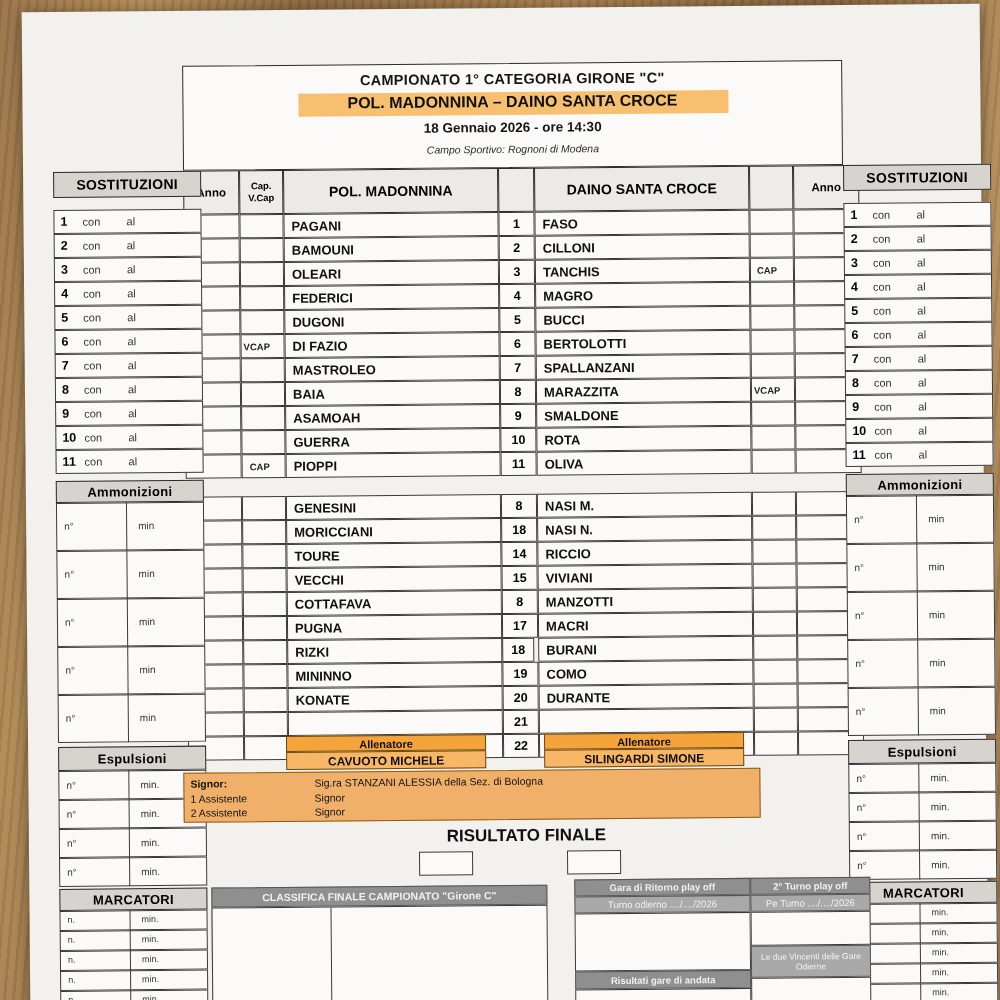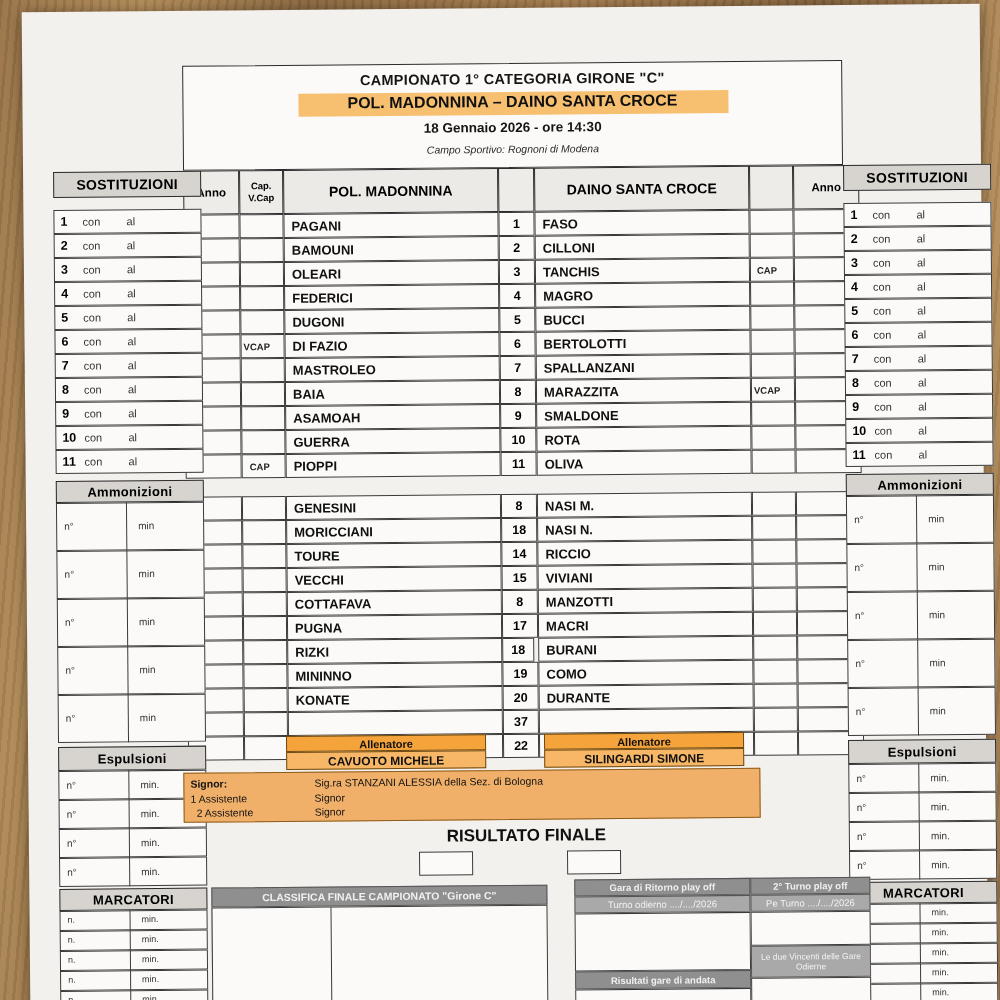--- a/index.html
+++ b/index.html
@@ -266,21 +266,21 @@
         <div class="emptyCell" style="left: 160px; top: 678px; width: 56px; height: 24px;"></div>
         <div class="emptyCell" style="left: 216px; top: 678px; width: 44px; height: 24px;"></div>
         <div class="rosterName" style="left: 260px; top: 678px; width: 215px; height: 24px;">KONATE</div>
         <div class="rosterNum" style="left: 475px; top: 678px; width: 36px; height: 24px;">20</div>
         <div class="rosterName" style="left: 511px; top: 678px; width: 215px; height: 24px;">DURANTE</div>
         <div class="emptyCell" style="left: 726px; top: 678px; width: 44px; height: 24px;"></div>
         <div class="emptyCell" style="left: 770px; top: 678px; width: 66px; height: 24px;"></div>
         <div class="emptyCell" style="left: 160px; top: 702px; width: 56px; height: 24px;"></div>
         <div class="emptyCell" style="left: 216px; top: 702px; width: 44px; height: 24px;"></div>
         <div class="rosterName" style="left: 260px; top: 702px; width: 215px; height: 24px;"></div>
-        <div class="rosterNum" style="left: 475px; top: 702px; width: 36px; height: 24px;">37</div>
+        <div class="rosterNum" style="left: 475px; top: 702px; width: 36px; height: 24px;">21</div>
         <div class="rosterName" style="left: 511px; top: 702px; width: 215px; height: 24px;"></div>
         <div class="emptyCell" style="left: 726px; top: 702px; width: 44px; height: 24px;"></div>
         <div class="emptyCell" style="left: 770px; top: 702px; width: 66px; height: 24px;"></div>
         <div class="emptyCell" style="left: 160px; top: 726px; width: 56px; height: 24px;"></div>
         <div class="emptyCell" style="left: 216px; top: 726px; width: 44px; height: 24px;"></div>
         <div class="rosterName" style="left: 260px; top: 726px; width: 215px; height: 24px;"></div>
         <div class="rosterNum" style="left: 475px; top: 726px; width: 36px; height: 24px;">22</div>
         <div class="rosterName" style="left: 511px; top: 726px; width: 215px; height: 24px;"></div>
         <div class="emptyCell" style="left: 726px; top: 726px; width: 44px; height: 24px;"></div>
         <div class="emptyCell" style="left: 770px; top: 726px; width: 66px; height: 24px;"></div>
@@ -537,21 +537,21 @@
   <div class="coachBar" style="left:258px;top:726px;width:200px;height:16px;line-height:16px;">Allenatore</div>
   <div class="coachName" style="left:258px;top:742px;width:200px;height:18px;line-height:18px;">CAVUOTO MICHELE</div>
   <div class="coachBar" style="left:516px;top:726px;width:200px;height:16px;line-height:16px;">Allenatore</div>
   <div class="coachName" style="left:516px;top:742px;width:200px;height:18px;line-height:18px;">SILINGARDI SIMONE</div>
 
   <div id="refBlock">
     <div class="rl" style="left:6px;top:4px;font-weight:bold;">Signor:</div>
     <div class="rl" style="left:130px;top:4px;">Sig.ra STANZANI ALESSIA della Sez. di Bologna</div>
     <div class="rl" style="left:6px;top:19px;">1 Assistente</div>
     <div class="rl" style="left:130px;top:19px;">Signor</div>
-    <div class="rl" style="left:12px;top:33px;">2 Assistente</div>
+    <div class="rl" style="left:6px;top:33px;">2 Assistente</div>
     <div class="rl" style="left:130px;top:33px;">Signor</div>
   </div>
 
   <div id="risultato">RISULTATO FINALE</div>
   <div class="cell" style="left:390px;top:843px;width:54px;height:24px;"></div>
   <div class="cell" style="left:538px;top:843px;width:54px;height:24px;"></div>
 
   <div class="bandGray" style="left:182px;top:877px;width:336px;height:20px;">CLASSIFICA FINALE CAMPIONATO "Girone C"</div>
   <div class="cell" style="left:182px;top:897px;width:336px;height:103px;"></div>
   <div class="cell" style="left:182px;top:897px;width:120px;height:103px;"></div>

